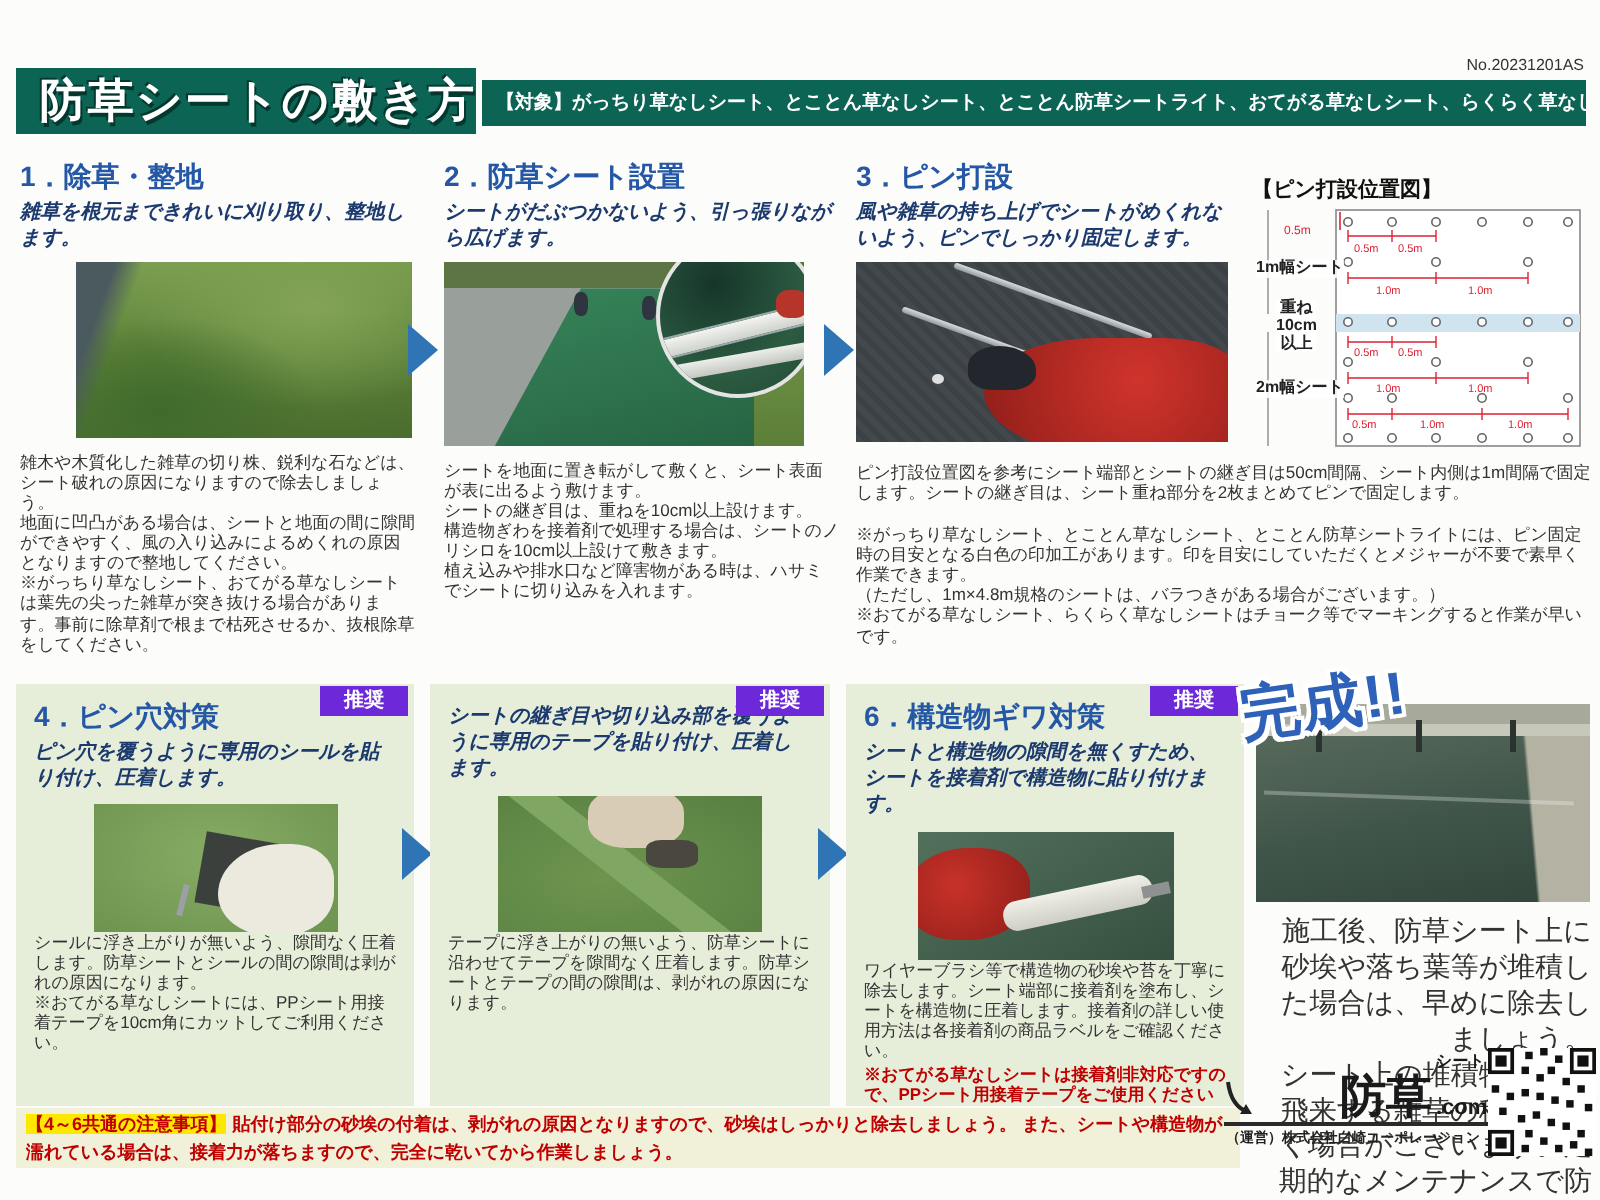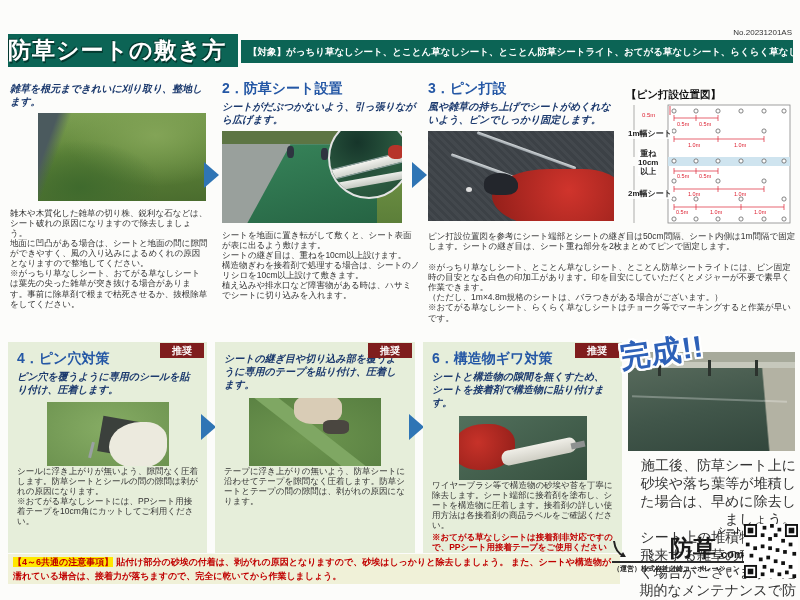--- a/index.html
+++ b/index.html
@@ -1,21 +1,21 @@
 <!DOCTYPE html>
 <html><head>
 <meta charset="utf-8">
 <style>
   html,body{margin:0;padding:0;}
   .page{position:relative;width:800px;height:600px;background:#fcfcfa;font-family:"Liberation Sans",sans-serif;overflow:hidden;}
 
   
   .doc-no{position:absolute;top:28px;right:8px;font-size:8px;color:#333;border-bottom:1px solid #1d3a63;padding-bottom:3px;}
   .title-block{position:absolute;left:8px;top:34px;width:230px;height:33px;background:#0c6455;color:#fff;
-    font-size:23px;font-weight:bold;text-align:left;line-height:33px;letter-spacing:1px;
+    font-size:23px;font-weight:bold;text-align:right;line-height:33px;letter-spacing:1px;
     text-shadow:1px 2px 0 #04382f, -1px -1px 0 #04382f;}
   .subject-bar{position:absolute;left:241px;top:40px;width:552px;height:23px;background:#0c6455;color:#fff;
     font-size:9.5px;font-weight:bold;line-height:23px;padding-left:7px;box-sizing:border-box;white-space:nowrap;overflow:hidden;}
 
   
   .col{position:absolute;top:80px;width:198px;}
   .col1{left:10px}.col2{left:222px}.col3{left:428px;width:192px}
   .step-heading{font-size:14px;font-weight:bold;color:#2457a5;}
   .step-lead{font-size:10px;font-weight:bold;color:#1c3a6e;line-height:1.32;margin-top:2px;font-style:italic;}
   .step-body{font-size:8.5px;color:#333;line-height:1.18;white-space:pre-line;margin-top:7px;}
@@ -47,21 +47,21 @@
   .pin1{left:46px;top:18px;width:105px;}
   .pin2{left:20px;top:40px;width:105px;}
   .pinhead{position:absolute;left:38px;top:56px;width:6px;height:5px;background:#dfdfdf;border-radius:50%;}
   .glove-red{position:absolute;bottom:-8px;right:-6px;width:128px;height:60px;
     background:radial-gradient(circle at 60% 35%,#d0342c,#8e1d18);border-radius:45% 30% 10% 55%;}
   .thumb{position:absolute;bottom:26px;right:96px;width:34px;height:22px;background:#23262c;border-radius:50% 60% 40% 40%;}
 
   
   .panel{position:absolute;top:342px;height:211px;background:#e6eeda;padding:8px 9px;box-sizing:border-box;}
   .p4{left:8px;width:199px}.p5{left:215px;width:200px}.p6{left:423px;width:199px}
-  .badge{position:absolute;top:1px;right:3px;width:44px;height:15px;background:#7f1d1d;color:#fff;
+  .badge{position:absolute;top:1px;right:3px;width:44px;height:15px;background:#6d28d9;color:#fff;
     font-size:10px;font-weight:bold;text-align:center;line-height:15px;}
   .panel .step-body{margin-top:0;}
   .panel .photo{margin:6px auto 0;}
   .photo4{width:122px;height:64px;background:radial-gradient(ellipse at 50% 40%,#86ac64,#6d9350);overflow:hidden;}
   .seal{position:absolute;left:44%;top:26%;width:42px;height:36px;background:#3b403c;transform:rotate(10deg);}
   .glove-white{position:absolute;right:2px;top:20px;width:58px;height:46px;background:#eceade;border-radius:60% 40% 50% 50%;}
   .pin-small{position:absolute;left:36%;top:62%;width:3px;height:16px;background:#9aa0a3;transform:rotate(14deg);}
   .photo5{width:132px;height:68px;background:radial-gradient(ellipse at 40% 60%,#6d954f,#587f41);overflow:hidden;}
   .tape-seam{position:absolute;left:-12px;top:32px;width:160px;height:15px;background:#7fa763;transform:rotate(38deg);}
   .leg{position:absolute;left:34%;top:-4px;width:48px;height:30px;background:#d9ccb6;border-radius:40%;}
@@ -117,20 +117,21 @@
 </head>
 <body>
 
 <div class="page">
 
   <div class="doc-no">No.20231201AS</div>
   <div class="title-block">防草シートの敷き方</div>
   <div class="subject-bar">【対象】がっちり草なしシート、とことん草なしシート、とことん防草シートライト、おてがる草なしシート、らくらく草なしシート</div>
 
   <div class="col col1">
+    <div class="step-heading">1．除草・整地</div>
     <div class="step-lead">雑草を根元まできれいに刈り取り、整地します。</div>
     <div class="photo photo1"></div>
     <div class="step-body">雑木や木質化した雑草の切り株、鋭利な石などは、シート破れの原因になりますので除去しましょう。
 地面に凹凸がある場合は、シートと地面の間に隙間ができやすく、風の入り込みによるめくれの原因となりますので整地してください。
 ※がっちり草なしシート、おてがる草なしシートは葉先の尖った雑草が突き抜ける場合があります。事前に除草剤で根まで枯死させるか、抜根除草をしてください。</div>
   </div>
 
   <div class="arrow-r a1"></div>
 
   <div class="col col2">

